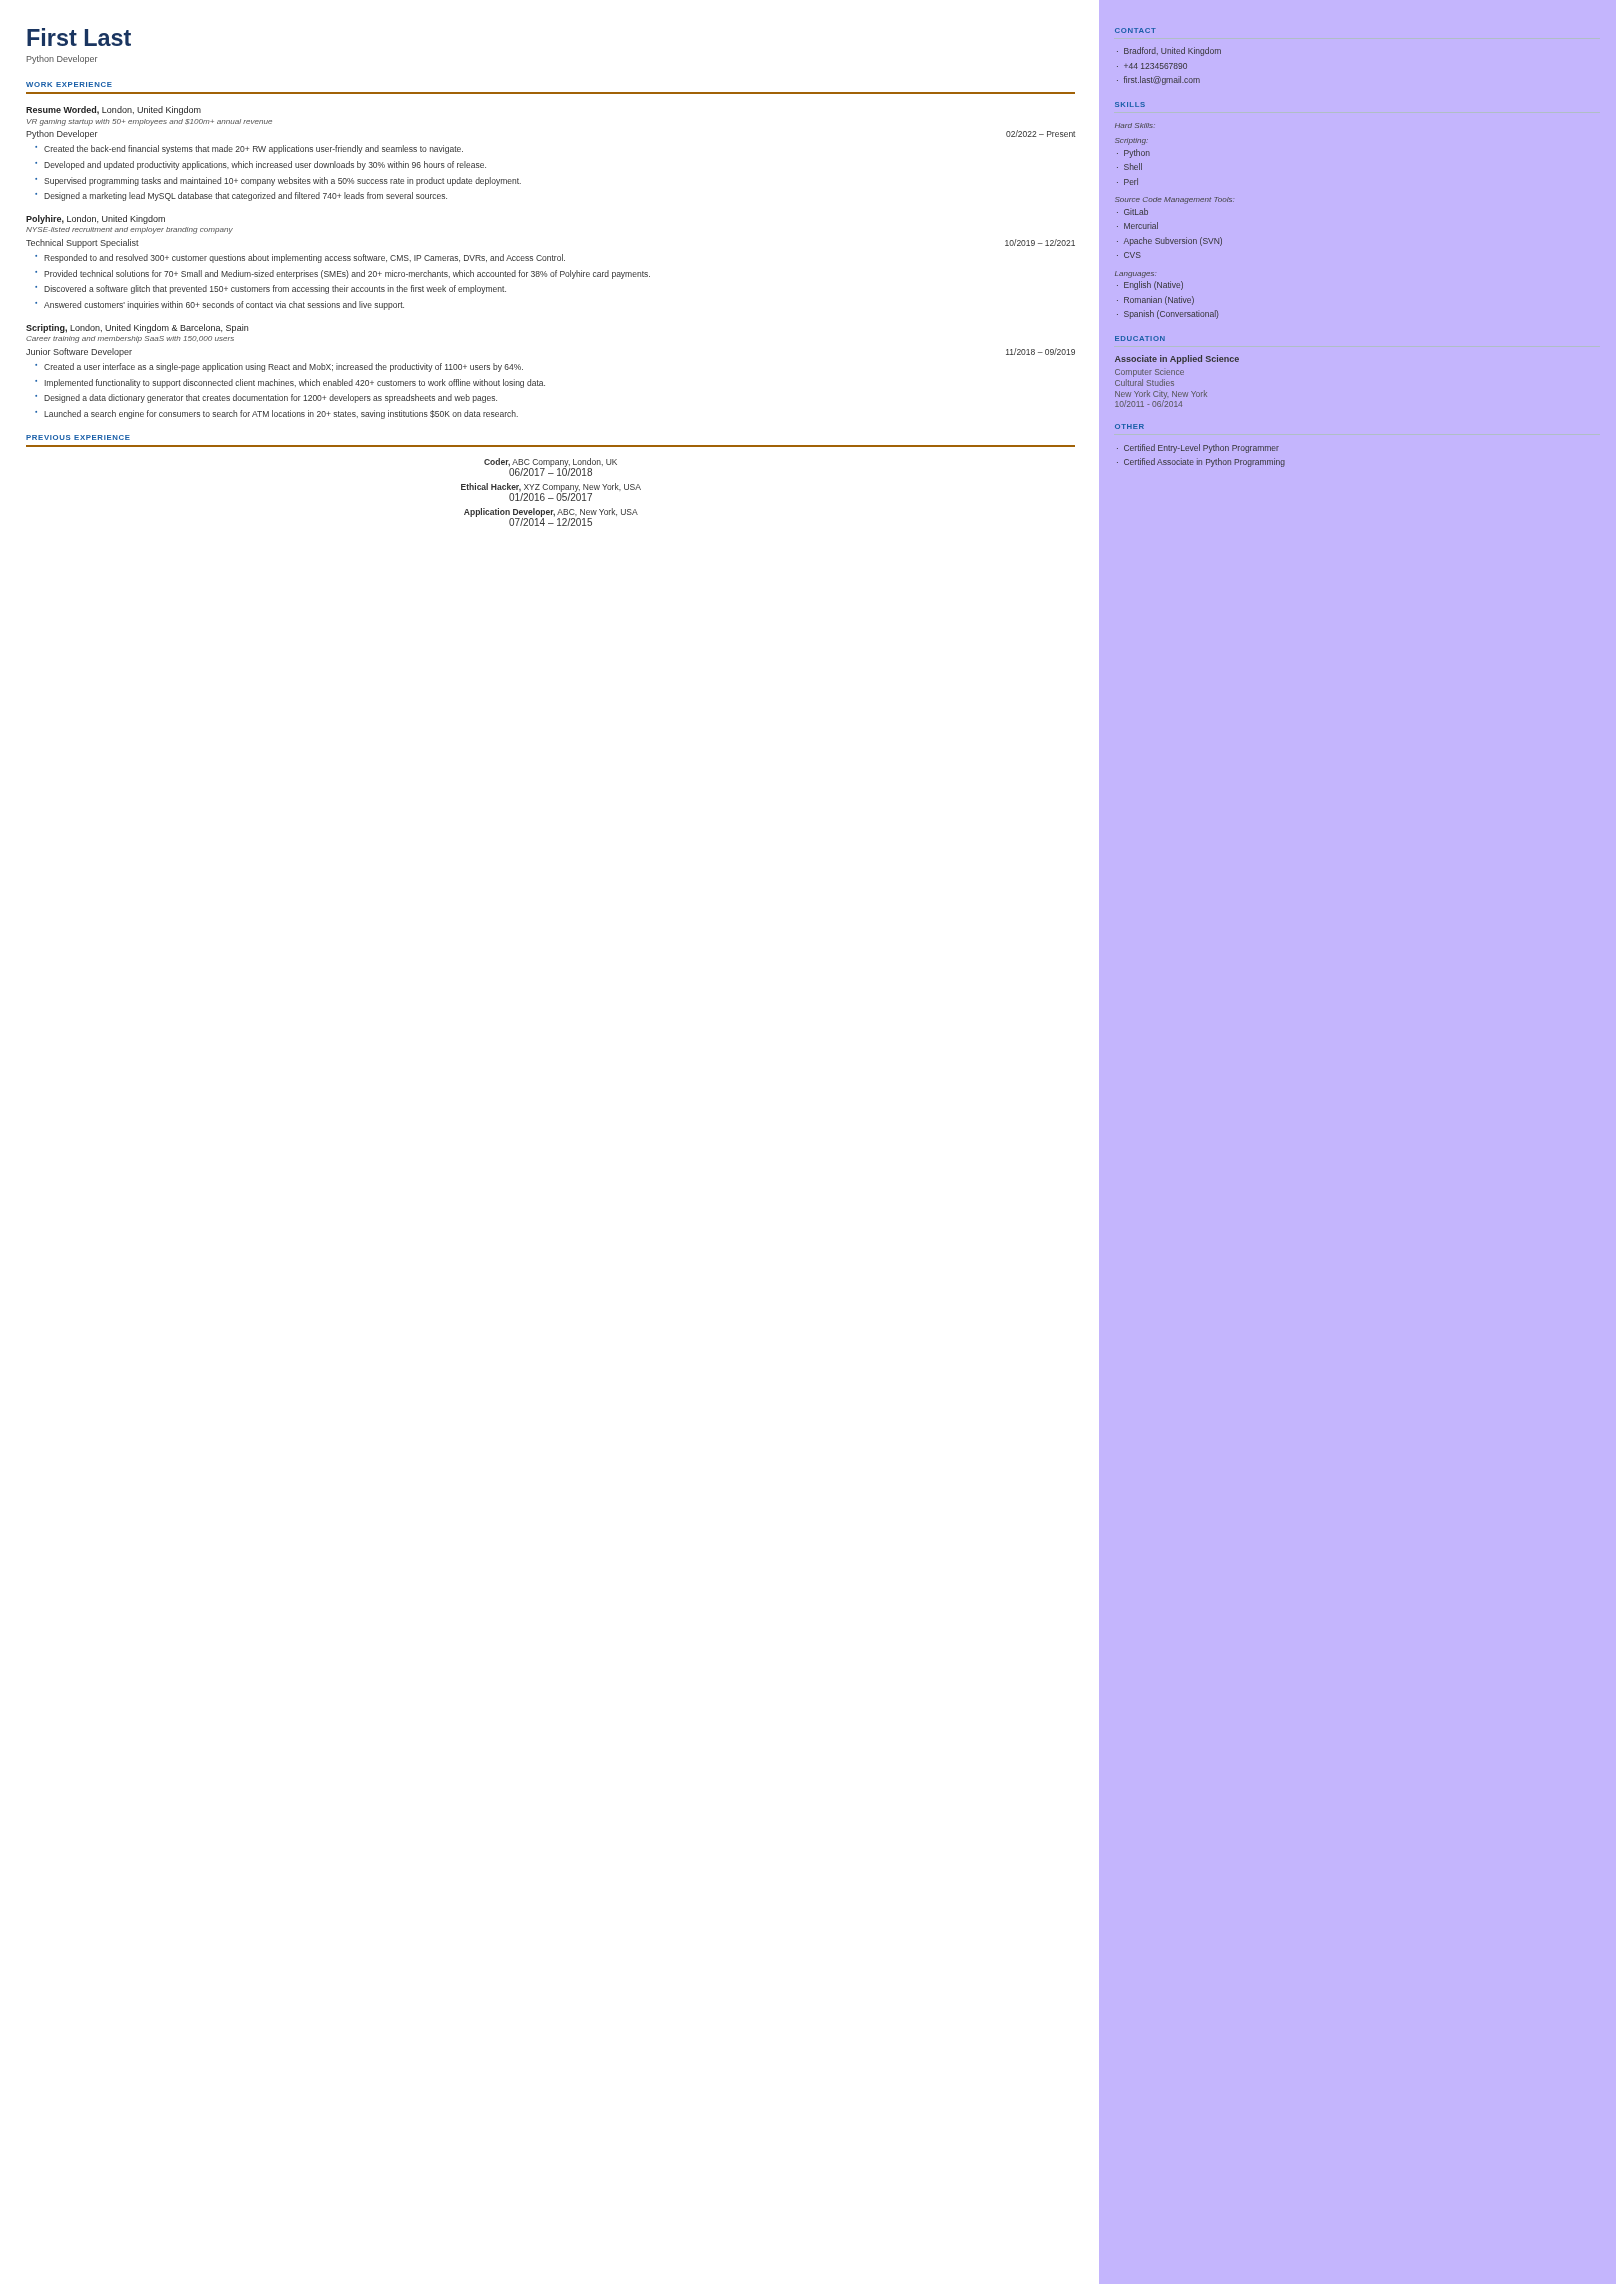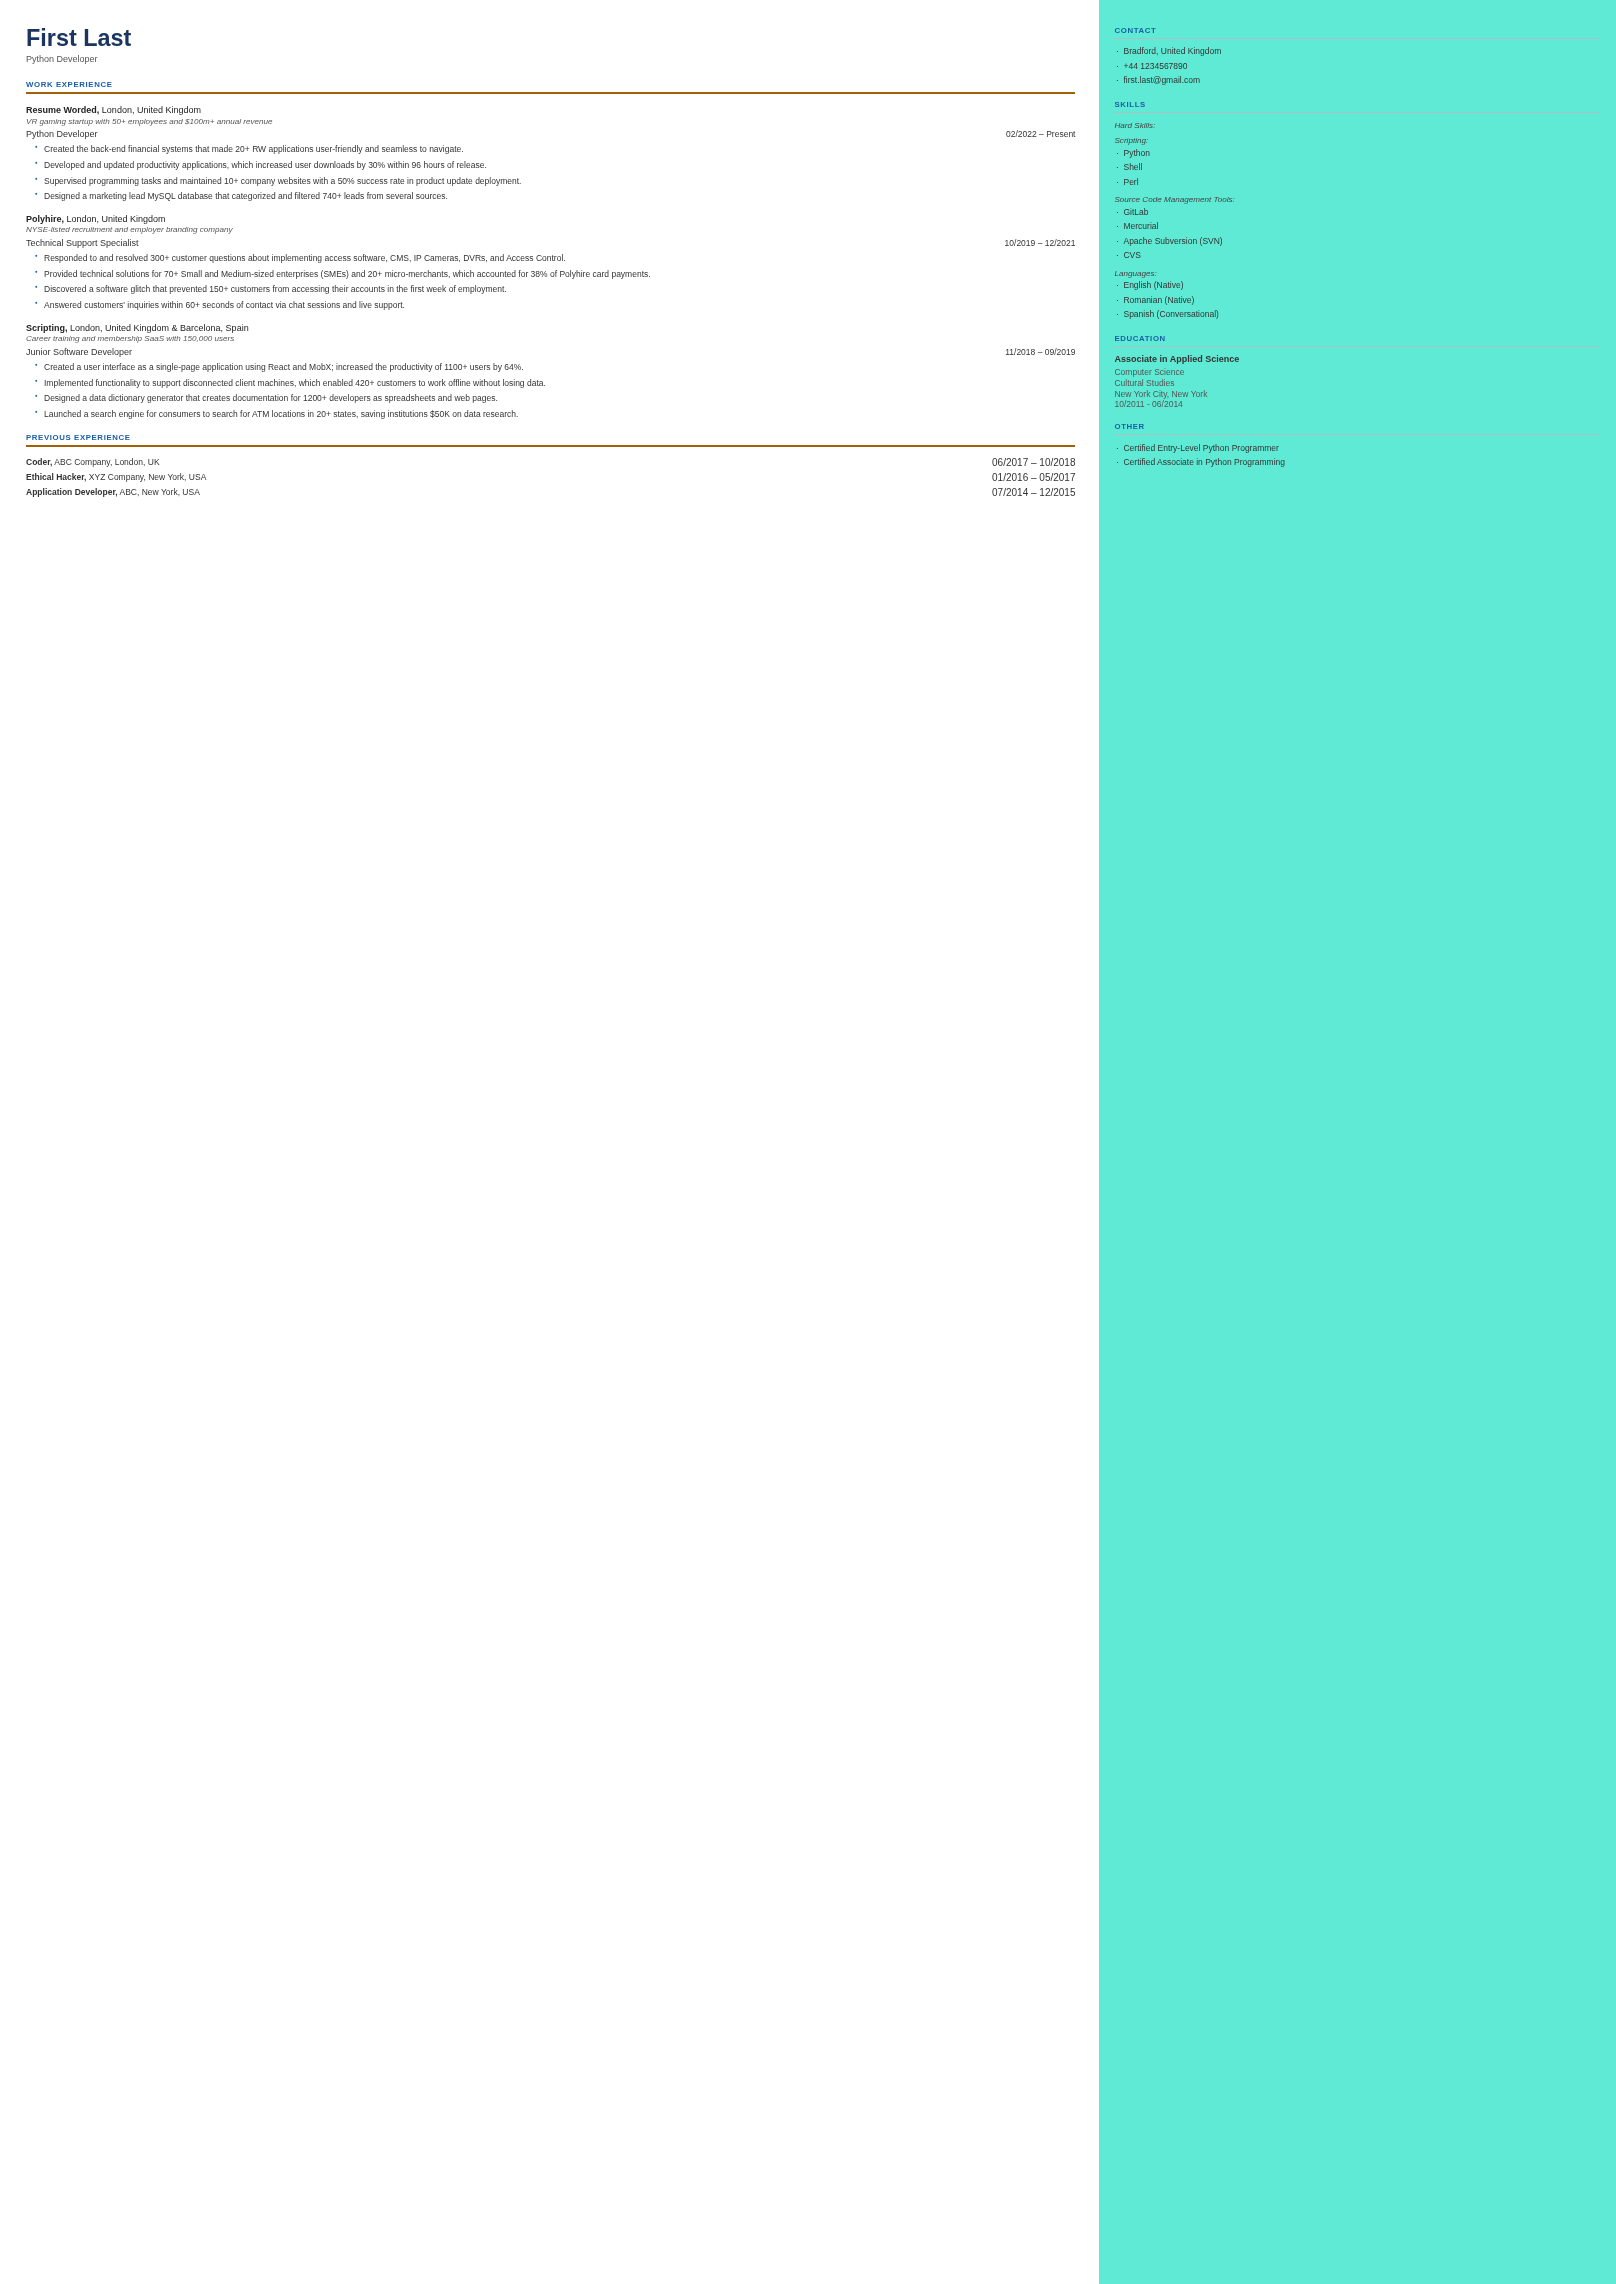--- a/index.html
+++ b/index.html
@@ -11,21 +11,21 @@
       display: flex;
       min-height: 100vh;
     }
     .main-col {
       flex: 1;
       padding: 26px 23.4px 26px 26px;
       max-width: 68%;
     }
     .side-col {
       width: 32%;
-      background: #5eead4;
+      background: #c4b5fd;
       padding: 26px 15.6px 26px 15.6px;
     }
     
     .name {
       font-size: 23.4px;
       font-weight: 900;
       color: #1a3560;
       line-height: 1.1;
       margin-bottom: 2.6px;
     }
@@ -100,22 +100,23 @@
       left: 0;
       top: 0;
       font-size: 4.6px;
       color: #1a5fa8;
       line-height: 1.9;
     }
     
     .prev-row {
       display: flex;
       justify-content: space-between;
-      align-items: flex-start;
+      align-items: center;
       margin-bottom: 3.9px;
+      flex-direction: column;
     }
     .prev-left {
       font-size: 8.5px;
       color: #333;
     }
     .prev-left .bold {
       font-weight: 700;
     }
     .prev-date {
       font-size: 10px;

